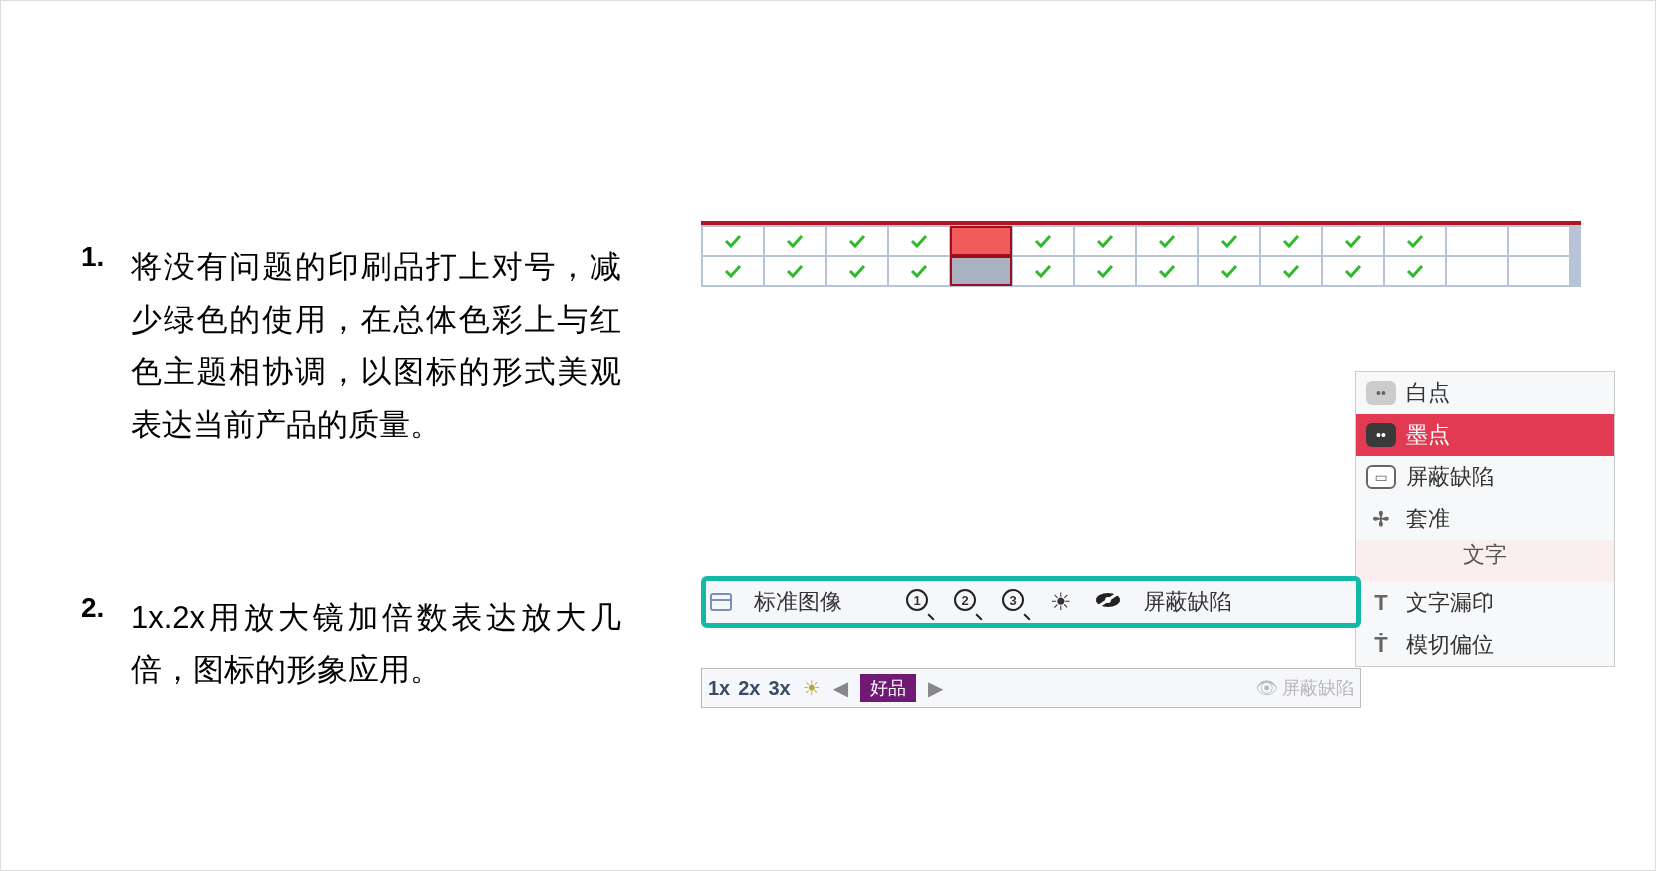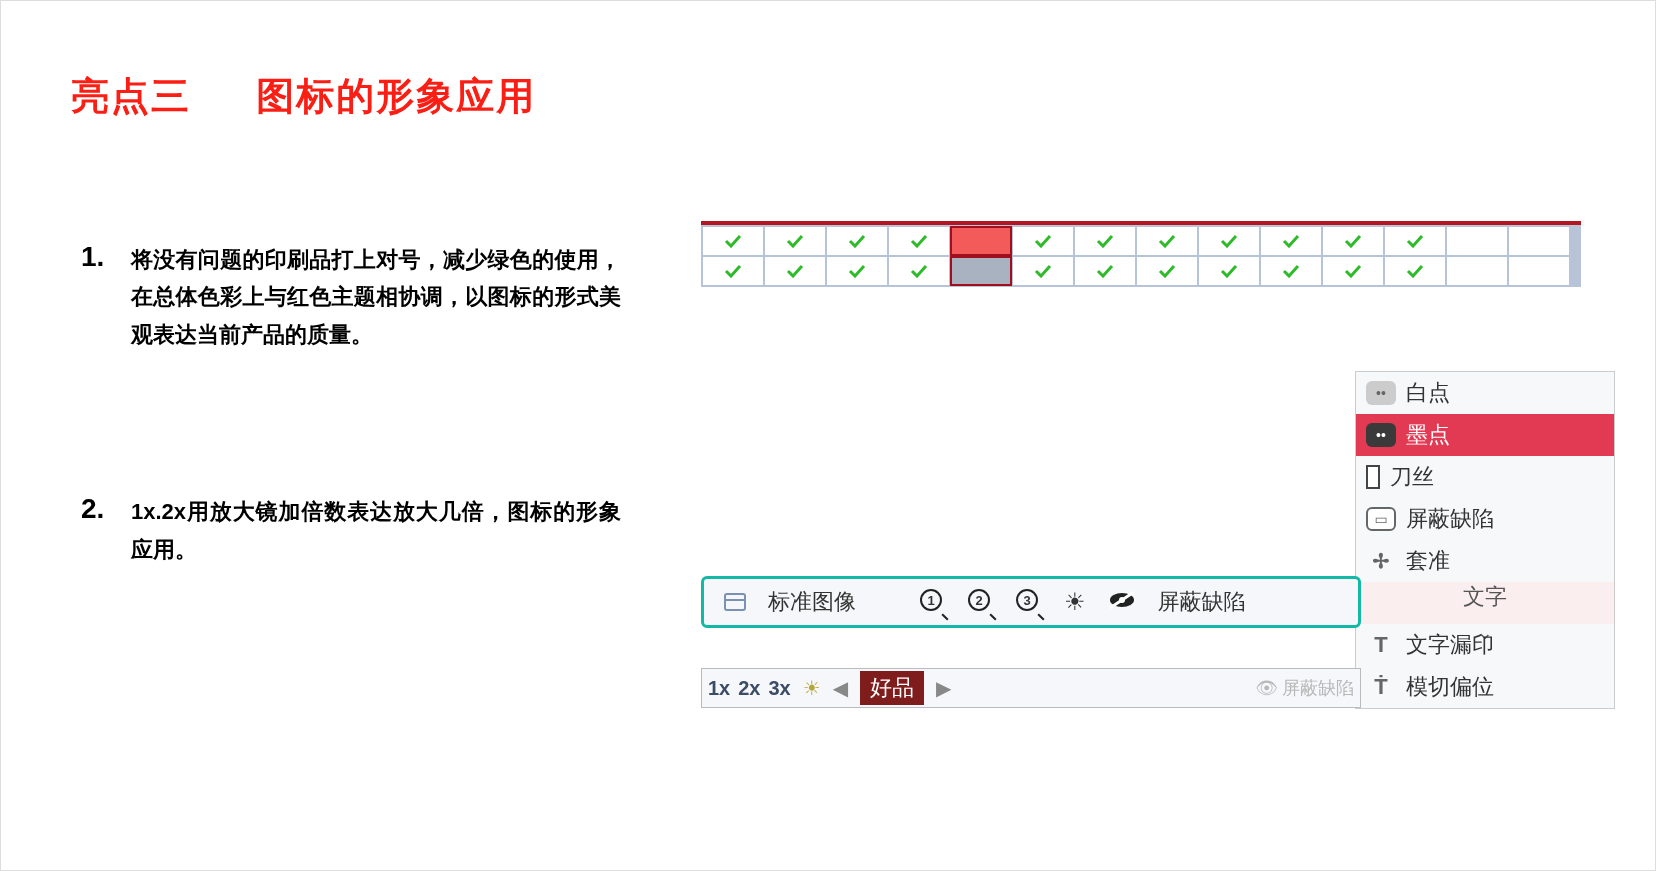--- a/index.html
+++ b/index.html
@@ -34,23 +34,23 @@
     display: flex;
     margin-bottom: 140px;
   }
   .item .num {
     font-size: 28px;
     font-weight: 700;
     width: 50px;
     flex-shrink: 0;
   }
   .item .text {
-    font-size: 22px;
+    font-size: 31px;
     line-height: 1.7;
-    font-weight: 700;
+    font-weight: 400;
     text-align: justify;
   }
 
   
   .status-grid {
     position: absolute;
     top: 220px;
     left: 700px;
     width: 880px;
     border-top: 4px solid #b31523;
@@ -138,27 +138,27 @@
   }
   .chev { font-size: 18px; color: #555; }
 
   
   .toolbar1 {
     position: absolute;
     left: 700px;
     top: 575px;
     width: 660px;
     height: 52px;
-    border: 3px solid #14b8a6;
+    border: 5px solid #14b8a6;
     border-radius: 6px;
     background: #f6f7fa;
     display: flex;
     align-items: center;
     gap: 22px;
-    padding: 0 20px;
+    padding: 0 4px;
     font-size: 22px;
     color: #333;
   }
   .win-icon {
     width: 22px; height: 18px; border:2px solid #7a91b3; border-radius:3px; position:relative;
   }
   .win-icon::before { content:""; position:absolute; top:4px; left:0; right:0; height:2px; background:#7a91b3; }
   .mag {
     position: relative;
     width: 26px; height: 26px;
@@ -180,32 +180,27 @@
     display: flex;
     align-items: center;
     gap: 8px;
     padding: 0 6px;
     font-size: 20px;
     color: #3b4c67;
   }
   .tb2-zoom { font-weight:700; color:#3b4c67; }
   .tb2-sun { color:#b5a83b; font-size:20px; margin-left:4px; }
   .tb2-arrow { color:#888; padding:0 4px; }
-  .tb2-badge { background:#7f1d1d; color:#fff; padding:2px 10px; font-size:22px; }
+  .tb2-badge { background:#701a75; color:#fff; padding:2px 10px; font-size:18px; }
   .tb2-mute { margin-left:auto; color:#b8b8b8; font-size:18px; display:flex; align-items:center; gap:4px;}
 </style>
 </head>
 <body>
 
 <div class="slide">
-  <div class="title">
-    <span>亮点三</span>
-    <span class="gap"></span>
-    <span>图标的形象应用</span>
-  </div>
 
   <div class="body-left">
     <div class="item">
       <div class="num">1.</div>
       <div class="text">将没有问题的印刷品打上对号，减少绿色的使用，在总体色彩上与红色主题相协调，以图标的形式美观表达当前产品的质量。</div>
     </div>
     <div class="item">
       <div class="num">2.</div>
       <div class="text">1x.2x用放大镜加倍数表达放大几倍，图标的形象应用。</div>
     </div>
@@ -335,24 +330,20 @@
     </div>
 
   <div class="defect-panel" id="defect-panel">
       <div class="defect-item">
         <span class="defect-icon">••</span>
         <span>白点</span>
       </div>
       <div class="defect-item active">
         <span class="defect-icon dark">••</span>
         <span>墨点</span>
-      </div>
-      <div class="defect-item">
-        <span class="defect-icon" style="background:#fff;border:2px solid #444;width:14px;border-radius:0"></span>
-        <span>刀丝</span>
       </div>
       <div class="defect-item">
         <span class="defect-icon outline">▭</span>
         <span>屏蔽缺陷</span>
       </div>
       <div class="defect-item">
         <span class="defect-icon cross">✢</span>
         <span>套准</span>
       </div>
       <div class="defect-item sub">

